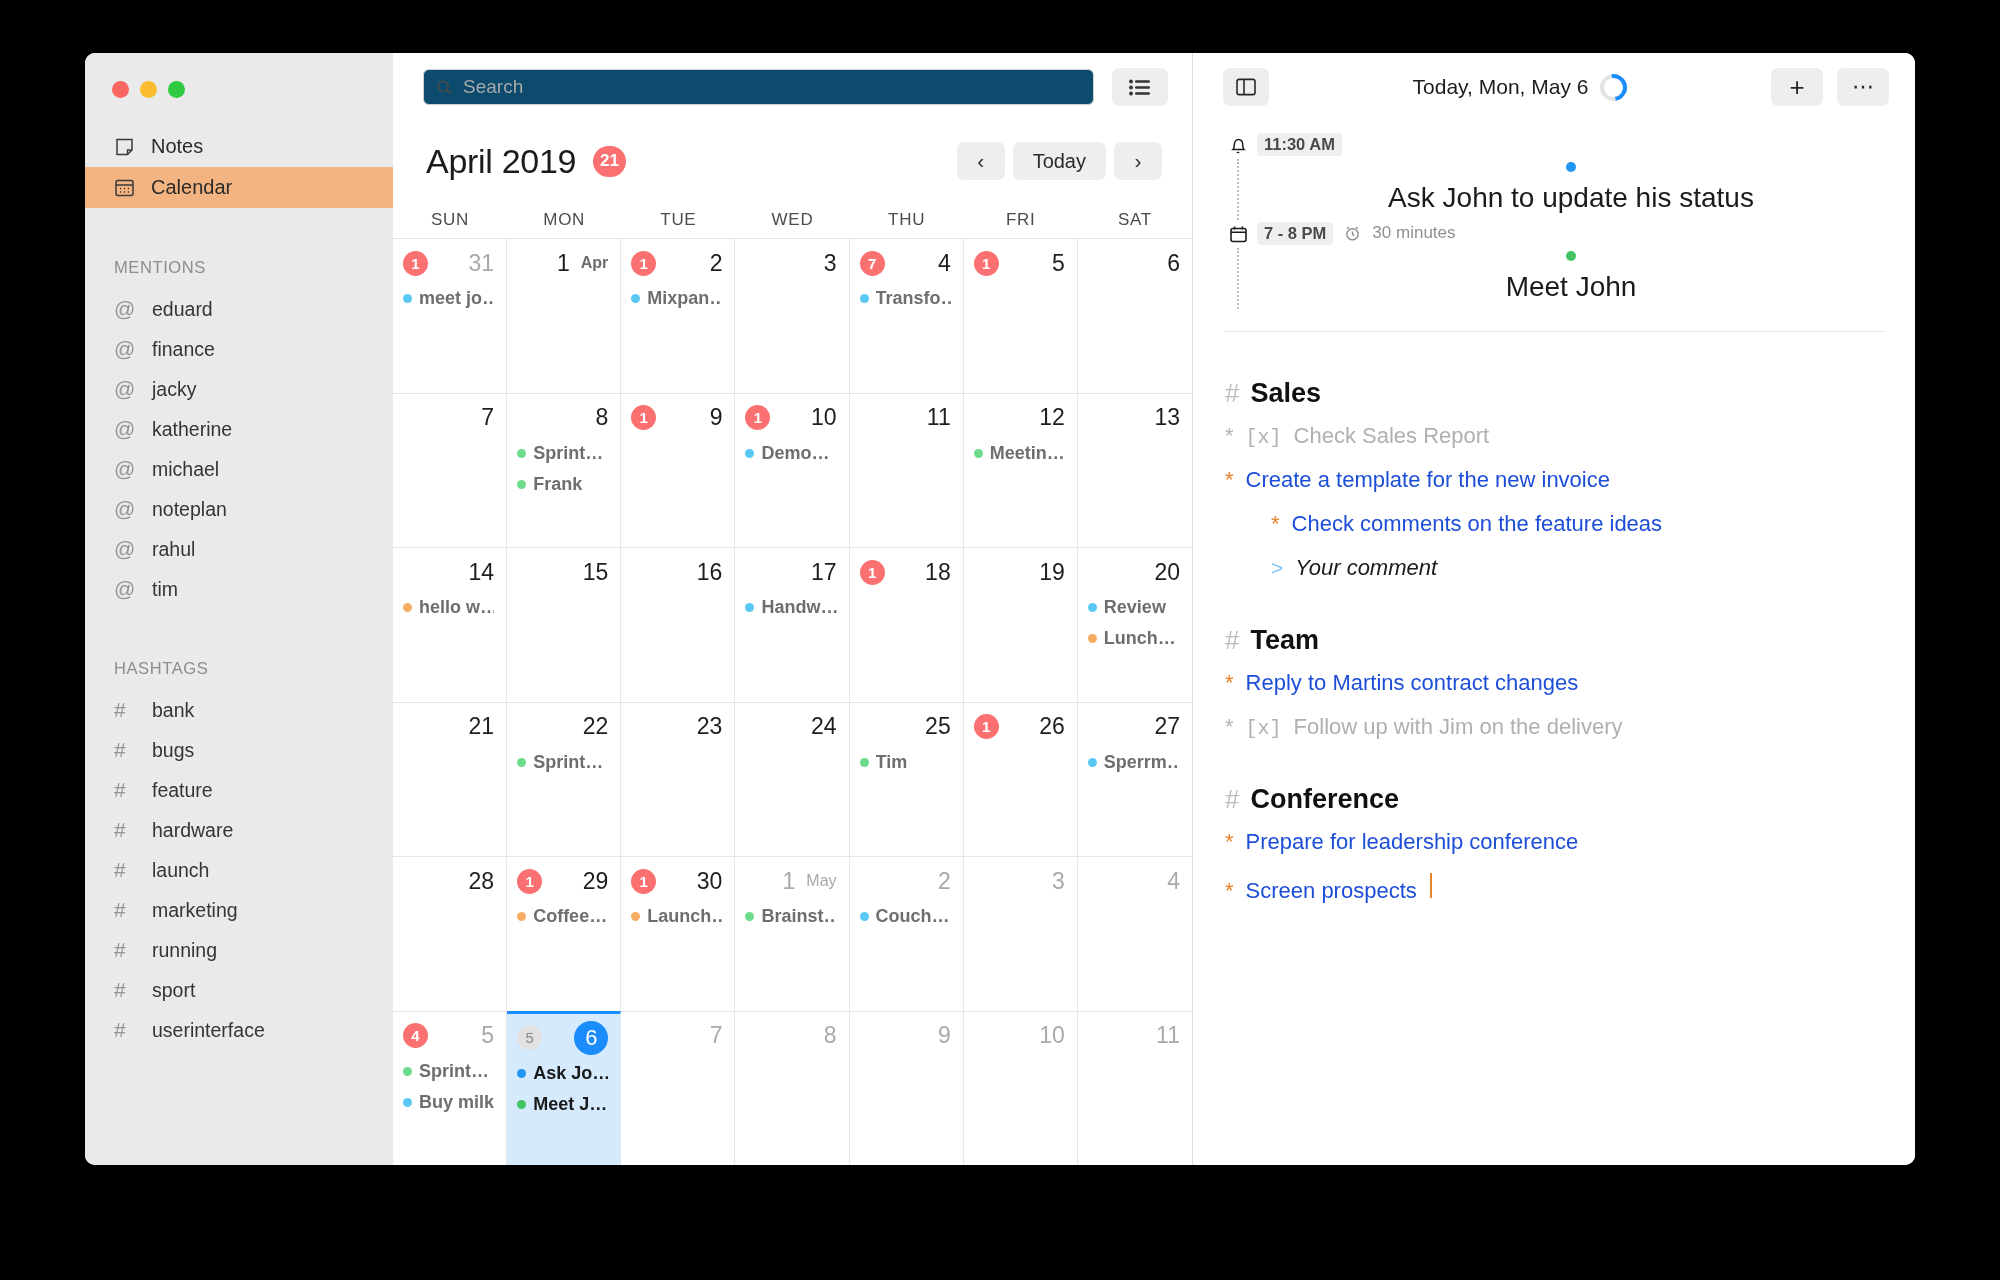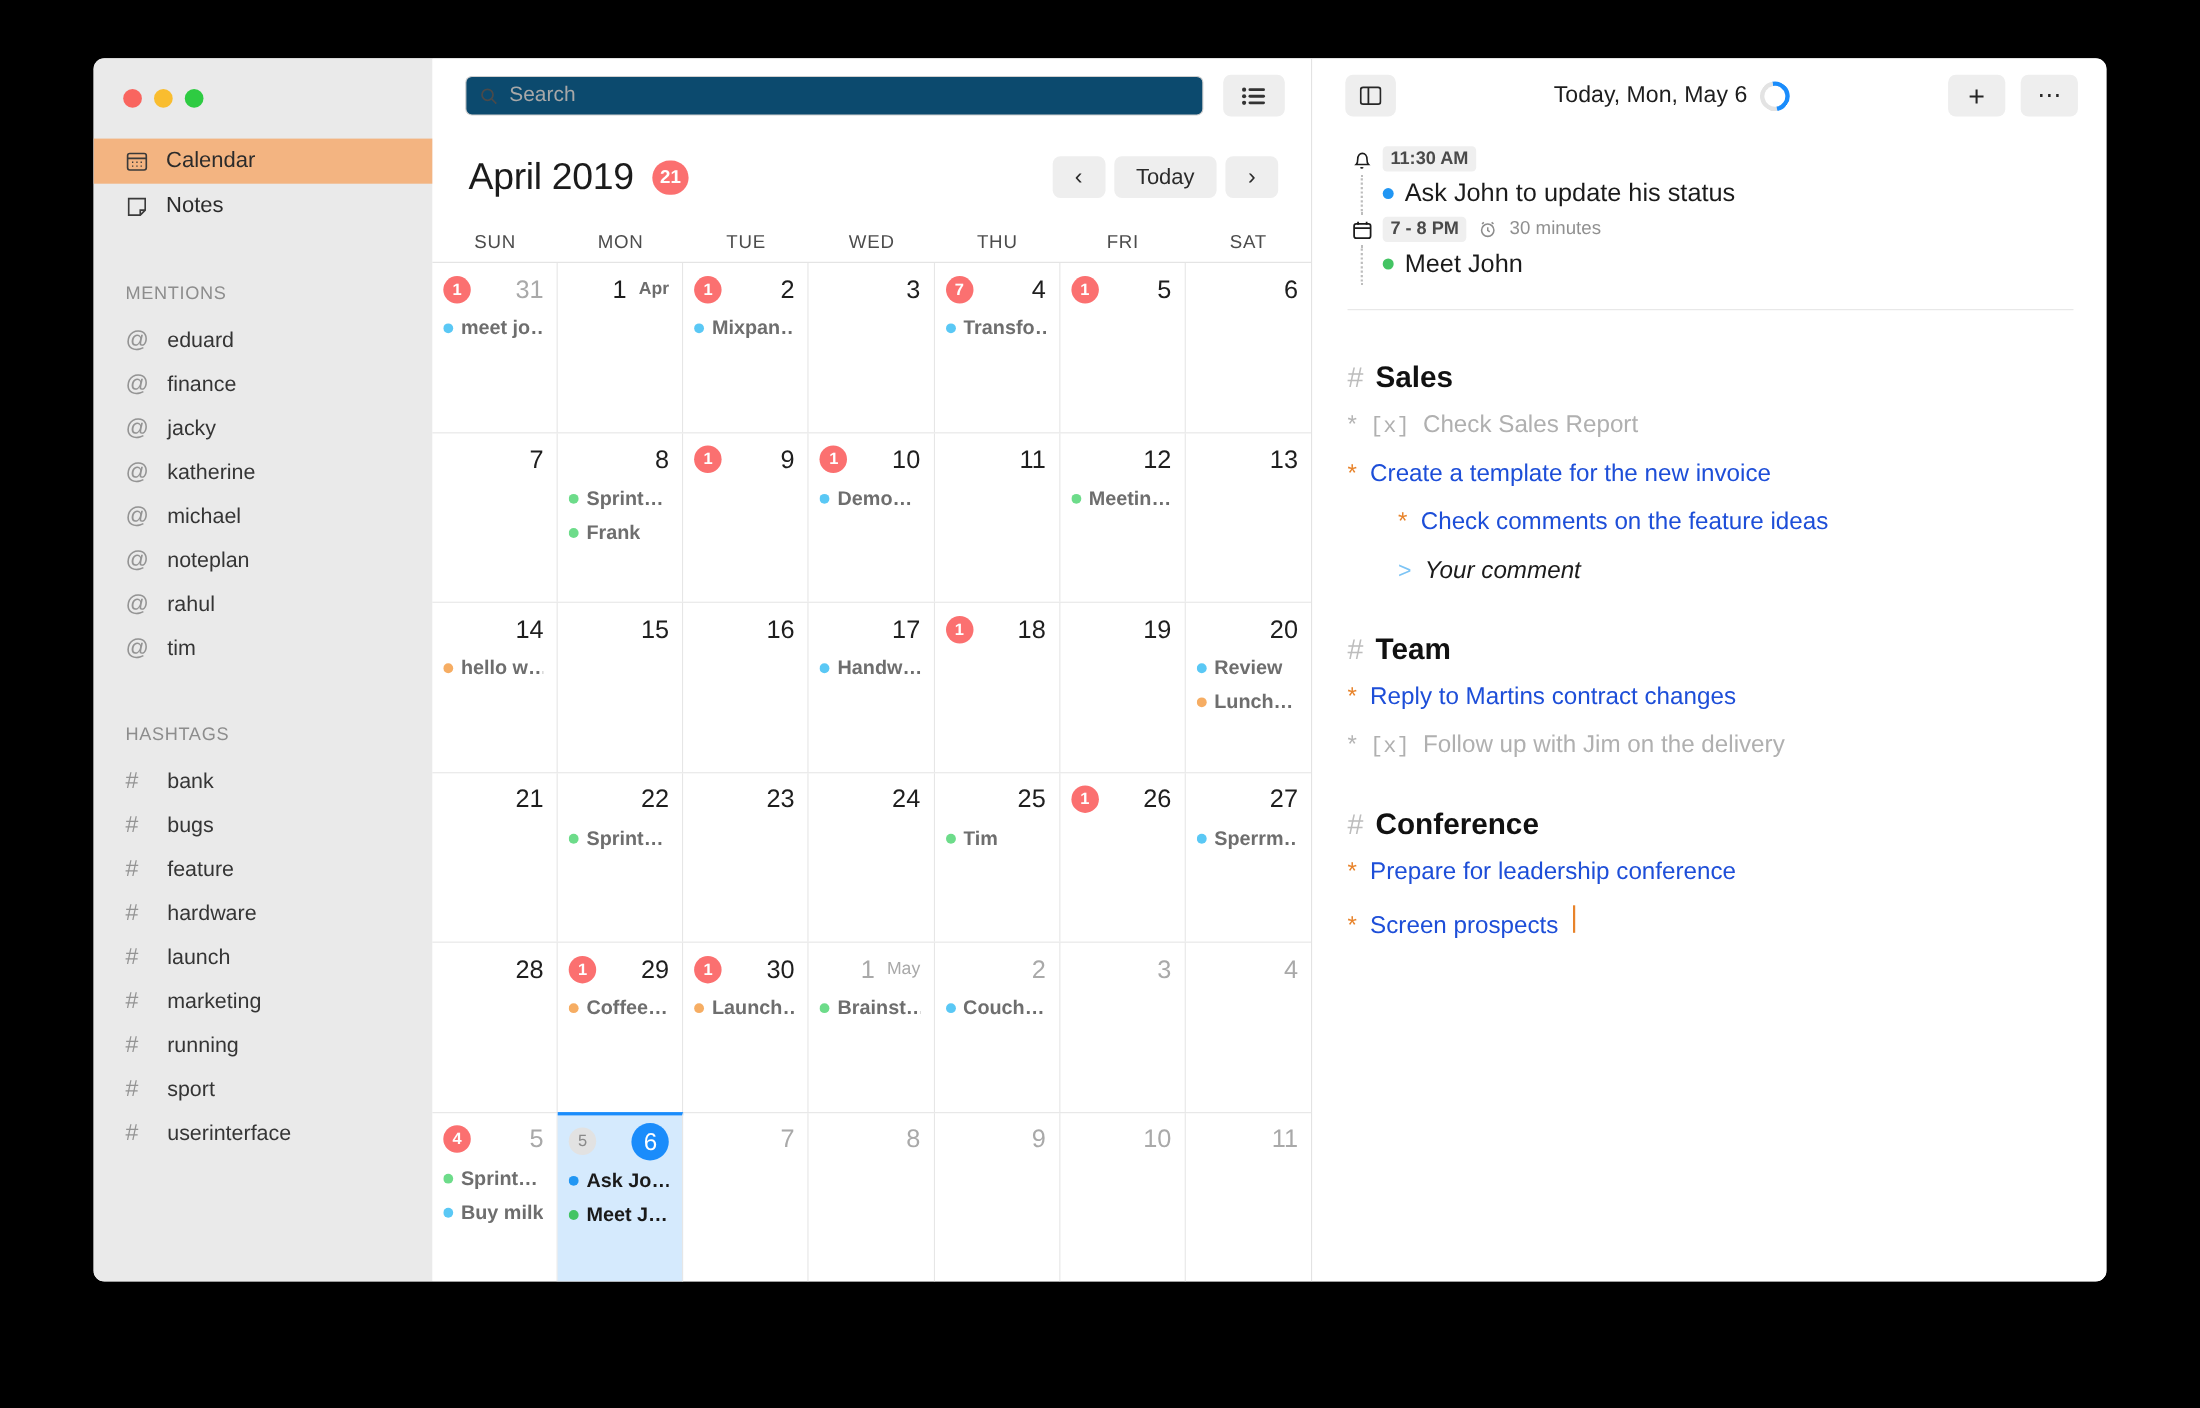--- a/index.html
+++ b/index.html
@@ -201,21 +201,21 @@
   .agenda-body { padding-bottom: 6px; flex: 1 1 auto; }
   .meta { display: flex; align-items: center; gap: 11px; height: 26px; }
   .time-chip {
     background: #efefef; border-radius: 4px;
     font-size: 16.5px; color: #4a4a4a; font-weight: 600;
     padding: 2px 7px;
   }
   .dur { font-size: 17px; color: #909090; }
   .agenda-ttl {
     display: flex; align-items: center; gap: 10px;
-    font-size: 23px; color: #1b1b1b; margin-top: 5px;
+    font-size: 28px; color: #1b1b1b; margin-top: 5px; flex-direction: column;
   }
   .agenda-dot { width: 10px; height: 10px; border-radius: 50%; }
 
   .divider { height: 1px; background: #e6e6e6; margin: 22px 30px 0 32px; }
 
   .note-body { padding: 20px 30px 0 32px; }
   .h-line { display: flex; align-items: baseline; gap: 11px; margin: 26px 0 14px; }
   .hash { color: #bdbdbd; font-size: 26px; }
   .h-txt { font-size: 27px; font-weight: bold; color: #111; }
   .t-line { display: flex; align-items: baseline; gap: 12px; min-height: 44px; }
@@ -239,45 +239,45 @@
 <div class="app-window">
 
   <div class="sidebar">
     <div class="traffic-lights">
       <div class="tl red"></div>
       <div class="tl yellow"></div>
       <div class="tl green"></div>
     </div>
 
     <div class="nav-top">
+      <div class="nav-row">
+        <span class="nav-ic">
+          <svg width="21" height="21" viewBox="0 0 21 21" fill="none" stroke="#3a3a3a" stroke-width="1.5">
+            <path d="M3 3.5h15v10.5L13.5 18.5H3z"></path>
+            <path d="M18 14h-4.5v4.5"></path>
+          </svg>
+        </span>
+        <span>Notes</span>
+      </div>
       <div class="nav-row active">
         <span class="nav-ic">
           <svg width="21" height="21" viewBox="0 0 21 21" fill="none" stroke="#3a3a3a" stroke-width="1.5">
             <rect x="2" y="3.5" width="17" height="15" rx="2"></rect>
             <line x1="2" y1="8" x2="19" y2="8"></line>
             <g stroke-width="1.3">
             <line x1="6" y1="11.5" x2="7.2" y2="11.5"></line>
                 <line x1="9.9" y1="11.5" x2="11.1" y2="11.5"></line>
                 <line x1="13.8" y1="11.5" x2="15" y2="11.5"></line>
             <line x1="6" y1="15" x2="7.2" y2="15"></line>
                 <line x1="9.9" y1="15" x2="11.1" y2="15"></line>
                 <line x1="13.8" y1="15" x2="15" y2="15"></line>
             </g>
           </svg>
         </span>
         <span>Calendar</span>
-      </div>
-      <div class="nav-row">
-        <span class="nav-ic">
-          <svg width="21" height="21" viewBox="0 0 21 21" fill="none" stroke="#3a3a3a" stroke-width="1.5">
-            <path d="M3 3.5h15v10.5L13.5 18.5H3z"></path>
-            <path d="M18 14h-4.5v4.5"></path>
-          </svg>
-        </span>
-        <span>Notes</span>
       </div>
     </div>
 
     <div class="sect-title">MENTIONS</div>
     <div>
       <div class="list-row">
           <span class="sym">@</span>
           <span>eduard</span>
         </div>
       <div class="list-row">

